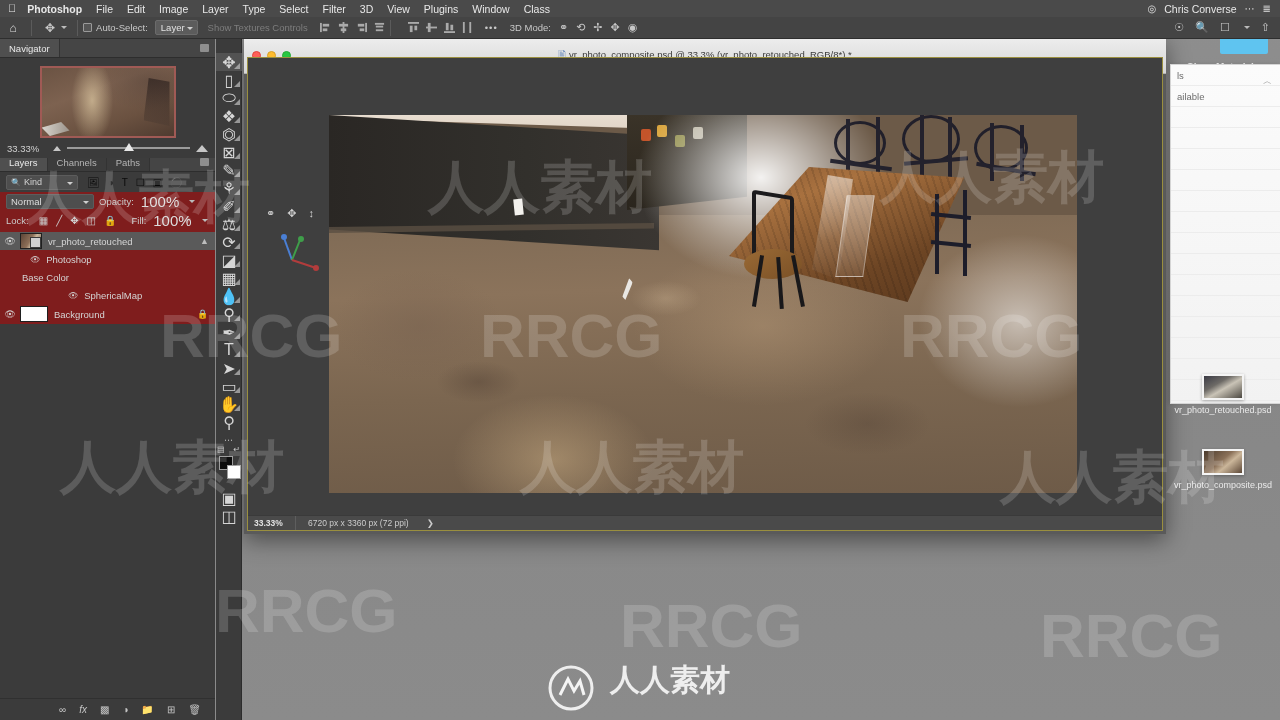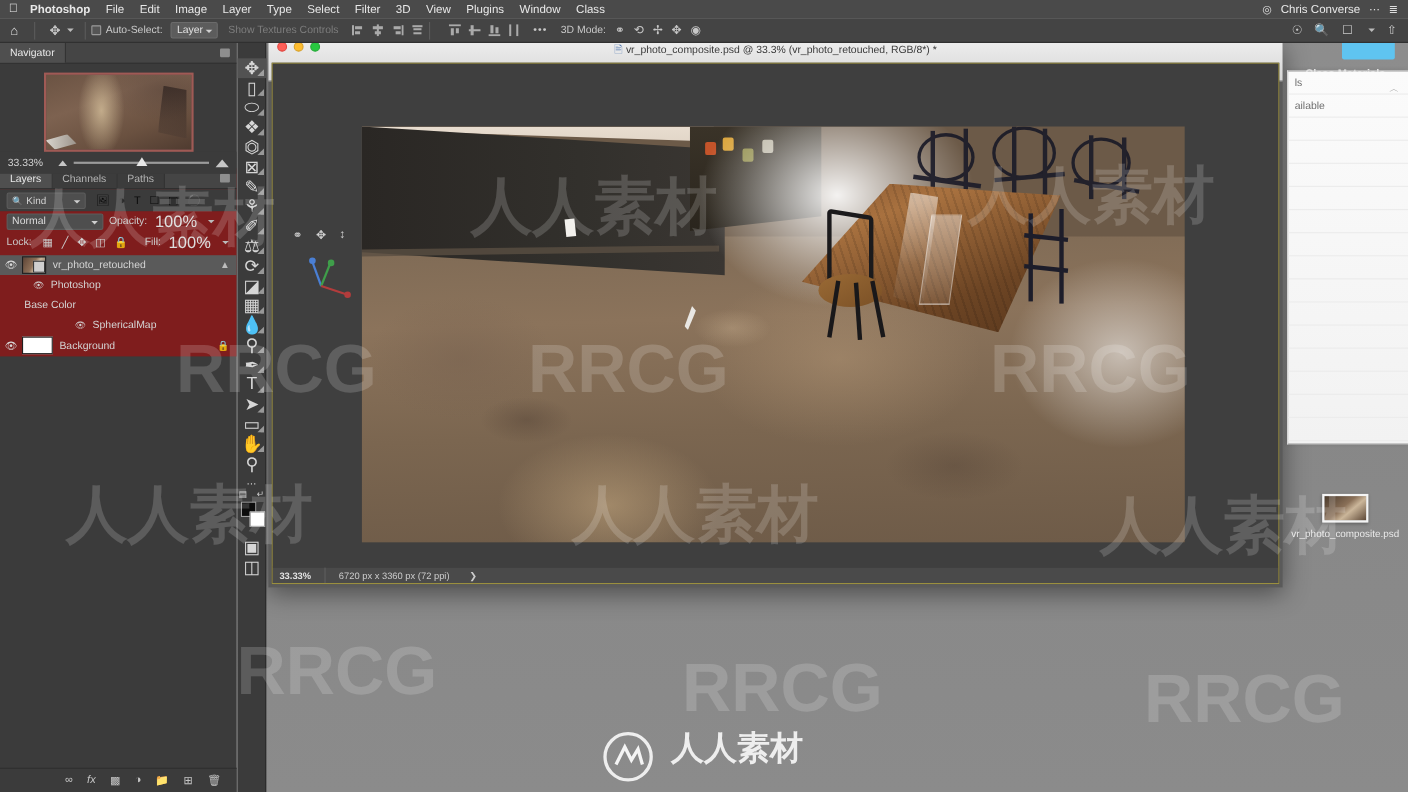--- a/index.html
+++ b/index.html
@@ -237,21 +237,21 @@
 
   
   .docwin {
     position: absolute; left: 244px; top: 38px; width: 922px; height: 496px;
     background: #5a5a5a;
     box-shadow: 0 6px 22px rgba(0,0,0,.45);
     z-index: 20;
   }
   .doc-titlebar {
     height: 36px; background: linear-gradient(180deg,#ededed,#d7d7d7);
-    display: flex; position: relative;
+    display: flex; align-items: center; position: relative;
     border-bottom: 1px solid #b4b4b4;
   }
   .traffic { display: flex; gap: 6px; padding-left: 8px; }
   .tl { width: 9px; height: 9px; border-radius: 50%; }
   .tl.r { background: #ff5f57; border: .5px solid #e0443e; }
   .tl.y { background: #febc2e; border: .5px solid #d6a02a; }
   .tl.g { background: #28c840; border: .5px solid #24aa37; }
   .doc-title {
     position: absolute; left: 0; right: 0; text-align: center;
     font-size: 9.5px; color: #3b3b3b; white-space: nowrap;
@@ -473,20 +473,24 @@
       <div class="rb-row"></div>
       <div class="rb-row"></div>
       <div class="rb-row"></div>
       <div class="rb-row"></div>
       <div class="rb-row"></div>
       <div class="rb-row"></div>
       <div class="rb-row"></div>
     </div>
     <div class="rb-chev">︿</div>
 
+    <div class="rb-file" style="top:357px;">
+      <div class="rb-thumb a"></div>
+      <div class="rb-fname">vr_photo_retouched.psd</div>
+    </div>
     <div class="rb-file" style="top:432px;">
       <div class="rb-thumb b"></div>
       <div class="rb-fname">vr_photo_composite.psd</div>
     </div>
   </div>
 
   <div class="macbar">
     <span class="apple"></span>
     <span class="mi bold">Photoshop</span>
     <span class="mi">File</span>

